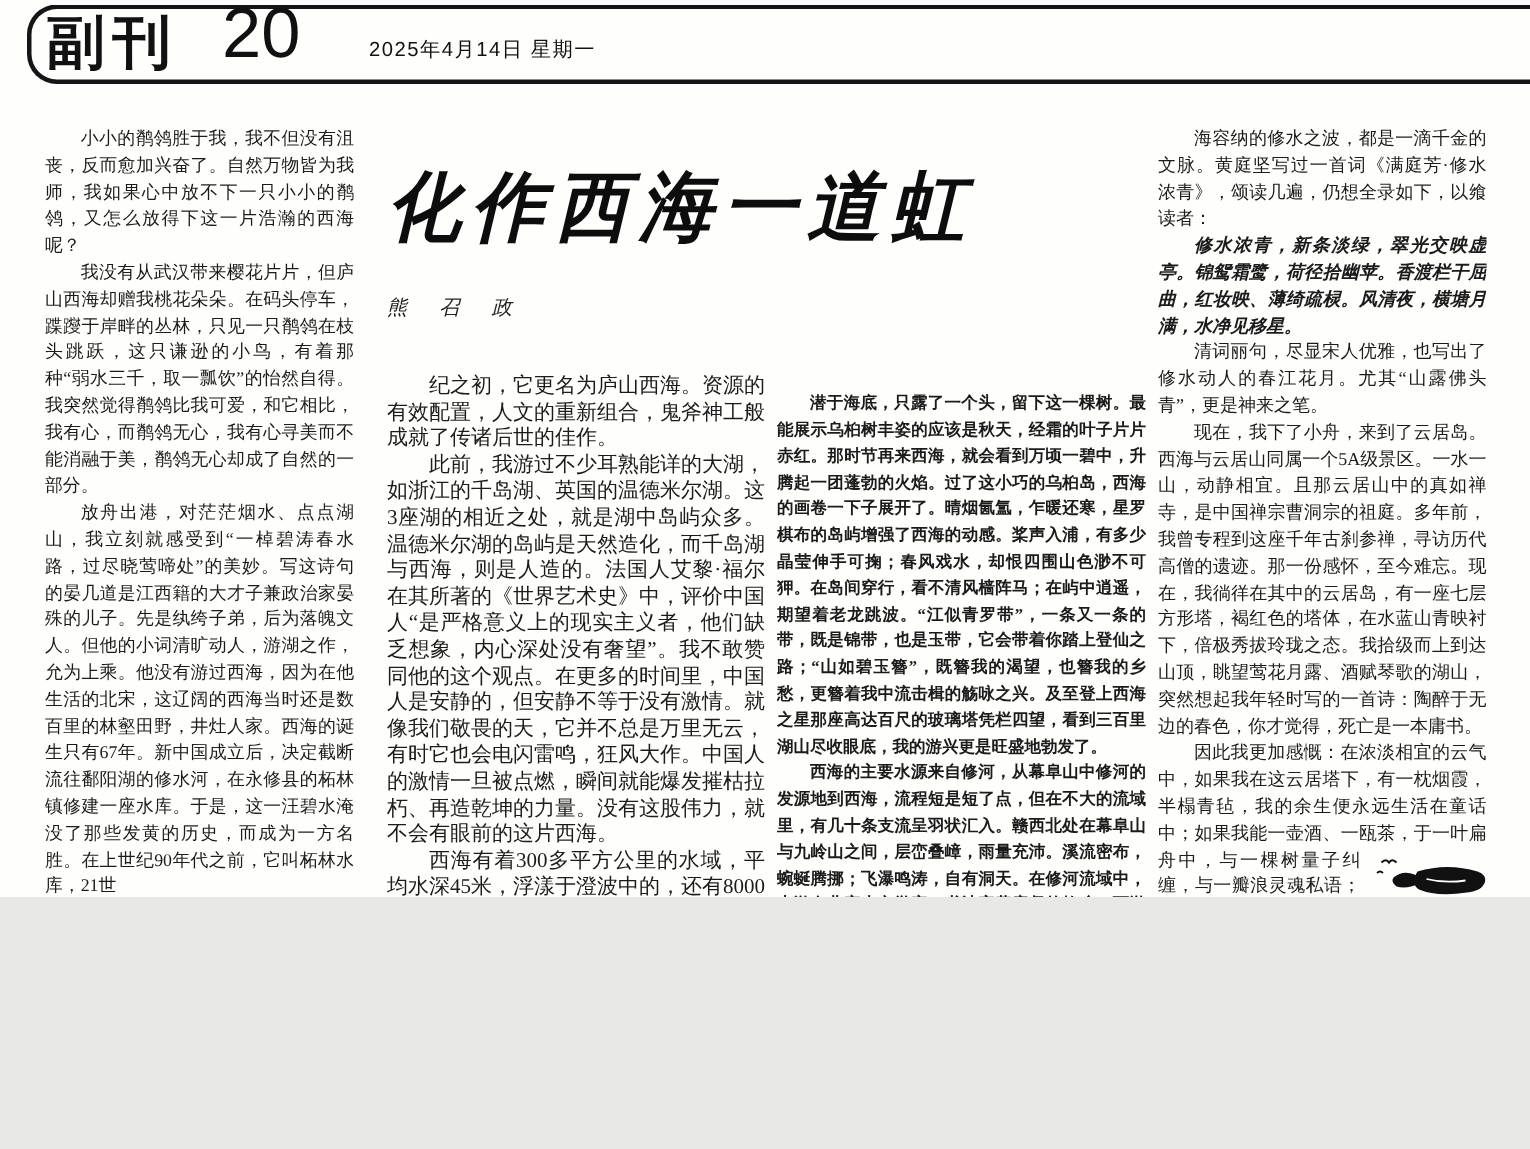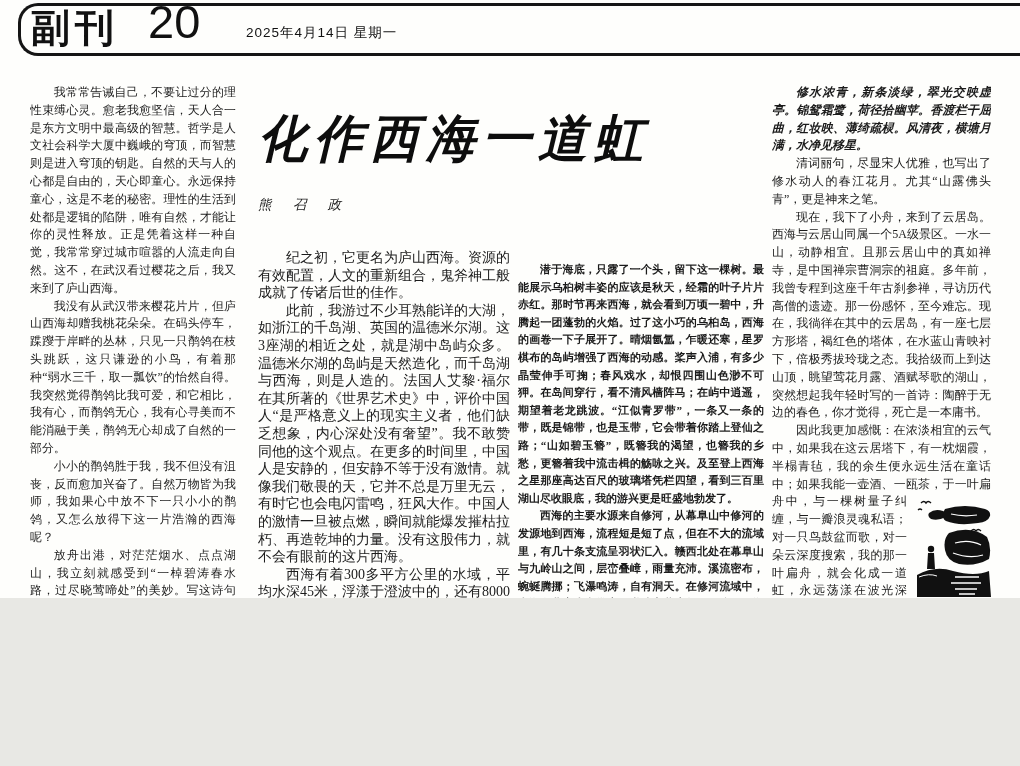--- a/index.html
+++ b/index.html
@@ -78,38 +78,38 @@
     <span class="m-pageno">20</span>
     <span class="m-date">2025年4月14日  星期一</span>
   </div>
 
   <div class="title-block">
     <div class="main-title">化作西海一道虹</div>
     <div class="author">熊 召 政</div>
   </div>
 
   <div class="col col-1">
-    <p>我常常告诫自己，不要让过分的理性束缚心灵。愈老我愈坚信，天人合一是东方文明中最高级的智慧。哲学是人文社会科学大厦中巍峨的穹顶，而智慧则是进入穹顶的钥匙。自然的天与人的心都是自由的，天心即童心。永远保持童心，这是不老的秘密。理性的生活到处都是逻辑的陷阱，唯有自然，才能让你的灵性释放。正是凭着这样一种自觉，我常常穿过城市喧嚣的人流走向自然。这不，在武汉看过樱花之后，我又来到了庐山西海。</p>
+    <p>小小的鹡鸰胜于我，我不但没有沮丧，反而愈加兴奋了。自然万物皆为我师，我如果心中放不下一只小小的鹡鸰，又怎么放得下这一片浩瀚的西海呢？</p>
     <p>我没有从武汉带来樱花片片，但庐山西海却赠我桃花朵朵。在码头停车，蹀躞于岸畔的丛林，只见一只鹡鸰在枝头跳跃，这只谦逊的小鸟，有着那种“弱水三千，取一瓢饮”的怡然自得。我突然觉得鹡鸰比我可爱，和它相比，我有心，而鹡鸰无心，我有心寻美而不能消融于美，鹡鸰无心却成了自然的一部分。</p>
-    <p>小小的鹡鸰胜于我，我不但没有沮丧，反而愈加兴奋了。自然万物皆为我师，我如果心中放不下一只小小的鹡鸰，又怎么放得下这一片浩瀚的西海呢？</p>
     <p>放舟出港，对茫茫烟水、点点湖山，我立刻就感受到“一棹碧涛春水路，过尽晓莺啼处”的美妙。写这诗句的晏几道是江西籍的大才子兼政治家晏殊的儿子。先是纨绔子弟，后为落魄文人。但他的小词清旷动人，游湖之作，允为上乘。他没有游过西海，因为在他生活的北宋，这辽阔的西海当时还是数百里的林壑田野，井灶人家。西海的诞生只有67年。新中国成立后，决定截断流往鄱阳湖的修水河，在永修县的柘林镇修建一座水库。于是，这一汪碧水淹没了那些发黄的历史，而成为一方名胜。在上世纪90年代之前，它叫柘林水库，21世</p>
   </div>
 
   <div class="col col-2">
     <p>纪之初，它更名为庐山西海。资源的有效配置，人文的重新组合，鬼斧神工般成就了传诸后世的佳作。</p>
     <p>此前，我游过不少耳熟能详的大湖，如浙江的千岛湖、英国的温德米尔湖。这3座湖的相近之处，就是湖中岛屿众多。温德米尔湖的岛屿是天然造化，而千岛湖与西海，则是人造的。法国人艾黎·福尔在其所著的《世界艺术史》中，评价中国人“是严格意义上的现实主义者，他们缺乏想象，内心深处没有奢望”。我不敢赞同他的这个观点。在更多的时间里，中国人是安静的，但安静不等于没有激情。就像我们敬畏的天，它并不总是万里无云，有时它也会电闪雷鸣，狂风大作。中国人的激情一旦被点燃，瞬间就能爆发摧枯拉朽、再造乾坤的力量。没有这股伟力，就不会有眼前的这片西海。</p>
     <p>西海有着300多平方公里的水域，平均水深45米，浮漾于澄波中的，还有8000多座岛屿。最小的岛，如凫如鲵，几不能容足；而大的岛上则有着烟村寺塔，若寨若驿，依然演绎着千古风情。我们乘坐于舟上，首先看到的是一座只能生长一棵树的孤丘，那棵树是乌桕树。南方的乌桕犹如北方的槐，都是最为鲜明的地理标识。遥想70年前，这棵乌桕树生长在一个海拔不到80米的小山上，那时，它可能还是少年吧。如今，那座小山</p>
   </div>
 
   <div class="col col-3">
     <p>潜于海底，只露了一个头，留下这一棵树。最能展示乌桕树丰姿的应该是秋天，经霜的叶子片片赤红。那时节再来西海，就会看到万顷一碧中，升腾起一团蓬勃的火焰。过了这小巧的乌桕岛，西海的画卷一下子展开了。晴烟氤氲，乍暖还寒，星罗棋布的岛屿增强了西海的动感。桨声入浦，有多少晶莹伸手可掬；春风戏水，却恨四围山色渺不可狎。在岛间穿行，看不清风樯阵马；在屿中逍遥，期望着老龙跳波。“江似青罗带”，一条又一条的带，既是锦带，也是玉带，它会带着你踏上登仙之路；“山如碧玉簪”，既簪我的渴望，也簪我的乡愁，更簪着我中流击楫的觞咏之兴。及至登上西海之星那座高达百尺的玻璃塔凭栏四望，看到三百里湖山尽收眼底，我的游兴更是旺盛地勃发了。</p>
     <p>西海的主要水源来自修河，从幕阜山中修河的发源地到西海，流程短是短了点，但在不大的流域里，有几十条支流呈羽状汇入。赣西北处在幕阜山与九岭山之间，层峦叠嶂，雨量充沛。溪流密布，蜿蜒腾挪；飞瀑鸣涛，自有洞天。在修河流域中，上游有北宋大文学家、书法家黄庭坚的故乡。下游有不肯为五斗米折腰的陶渊明故里。西海所在的柘林镇，还保留明中期一代名臣魏源的墓地。当地的人文故事不胜枚举。可以说，西</p>
   </div>
 
   <div class="col col-4">
+    <p>海容纳的修水之波，都是一滴千金的文脉。黄庭坚写过一首词《满庭芳·修水浓青》，颂读几遍，仍想全录如下，以飨读者：</p>
     <p class="poem">修水浓青，新条淡绿，翠光交映虚亭。锦鸳霜鹭，荷径拾幽苹。香渡栏干屈曲，红妆映、薄绮疏棂。风清夜，横塘月满，水净见移星。</p>
     <p>清词丽句，尽显宋人优雅，也写出了修水动人的春江花月。尤其“山露佛头青”，更是神来之笔。</p>
     <p>现在，我下了小舟，来到了云居岛。西海与云居山同属一个5A级景区。一水一山，动静相宜。且那云居山中的真如禅寺，是中国禅宗曹洞宗的祖庭。多年前，我曾专程到这座千年古刹参禅，寻访历代高僧的遗迹。那一份感怀，至今难忘。现在，我徜徉在其中的云居岛，有一座七层方形塔，褐红色的塔体，在水蓝山青映衬下，倍极秀拔玲珑之态。我拾级而上到达山顶，眺望莺花月露、酒赋琴歌的湖山，突然想起我年轻时写的一首诗：陶醉于无边的春色，你才觉得，死亡是一本庸书。</p>
     <p><span>因此我更加感慨：在浓淡相宜的云气中，如果我在这云居塔下，有一枕烟霞，半榻青毡，我的余生便永远生活在童话中；如果我能一壶酒、一瓯茶，于一叶扁舟中，</span><span class="cut">
         <svg viewBox="0 0 76 100" xmlns="http://www.w3.org/2000/svg">
 
           <path d="M6 6 q3 -3 5 0 q2 -3 5 0" stroke="#111" stroke-width="1.4" fill="none"></path>
           <path d="M3 13 q2 -2 4 0" stroke="#111" stroke-width="1.2" fill="none"></path>
           <path d="M56 34 q3 -3 5 0 q2 -3 5 0" stroke="#111" stroke-width="1.3" fill="none"></path>
           <path d="M63 42 q2 -2 4 0" stroke="#111" stroke-width="1.1" fill="none"></path>

